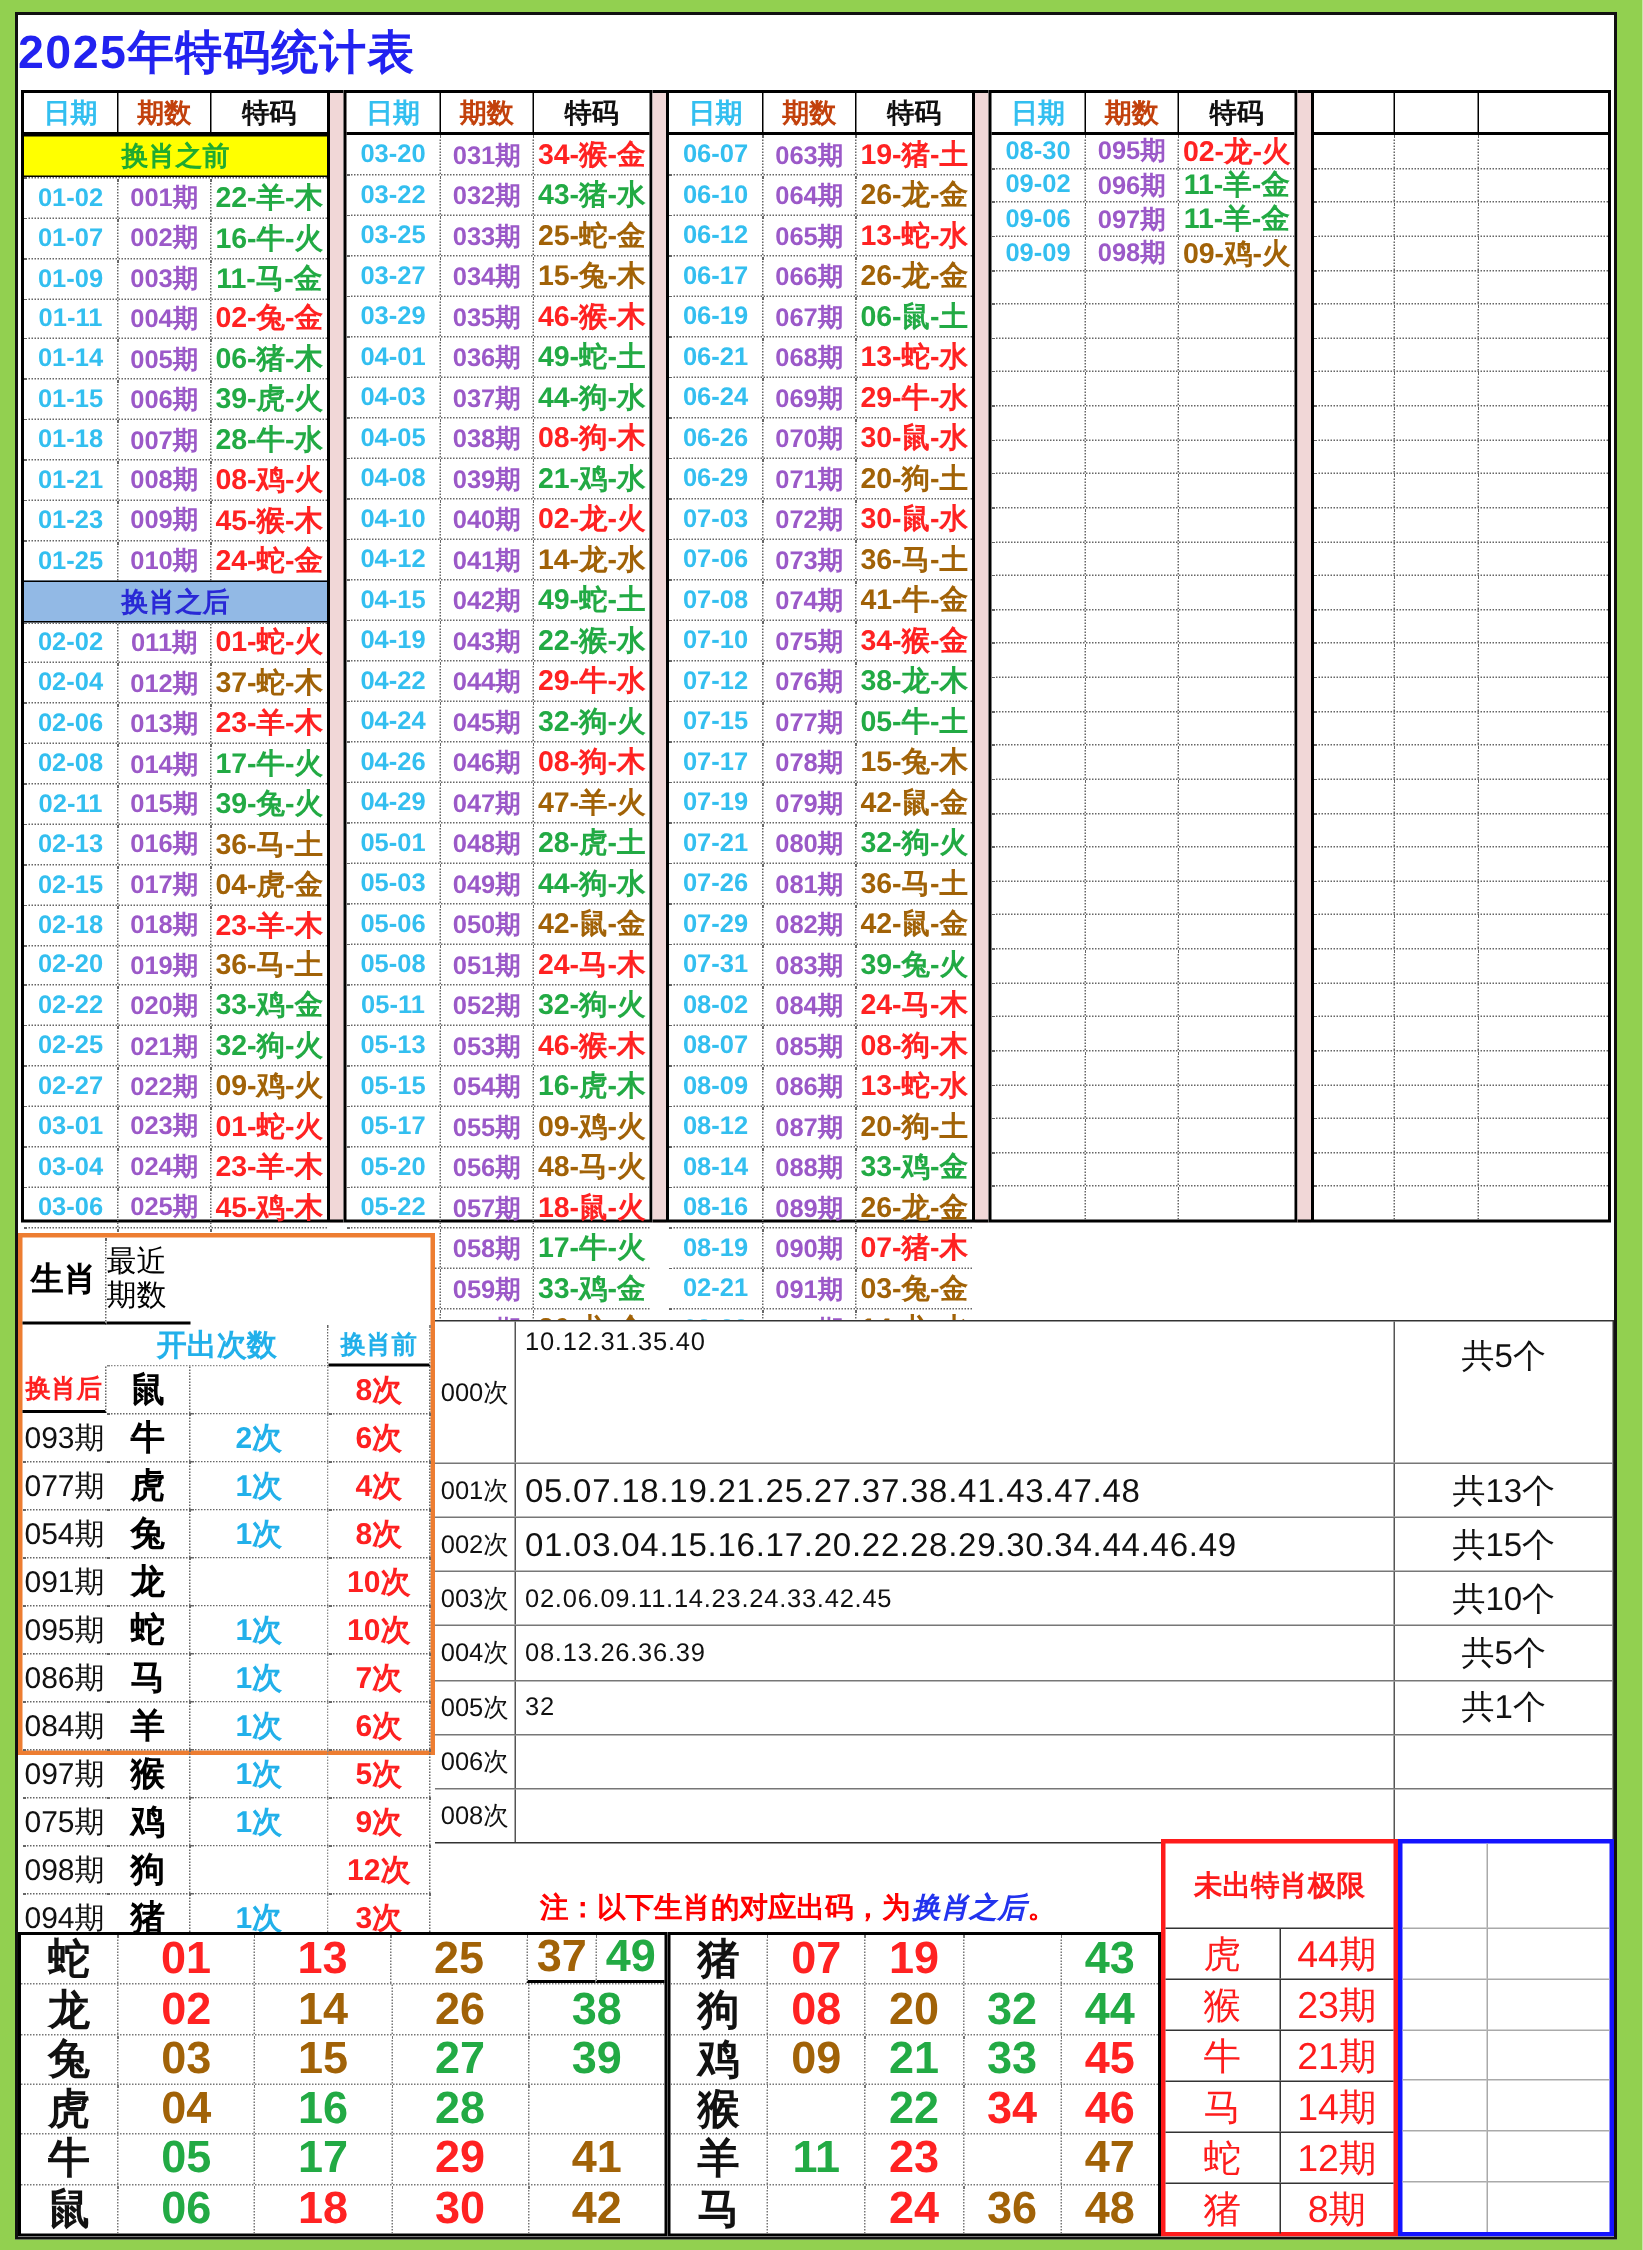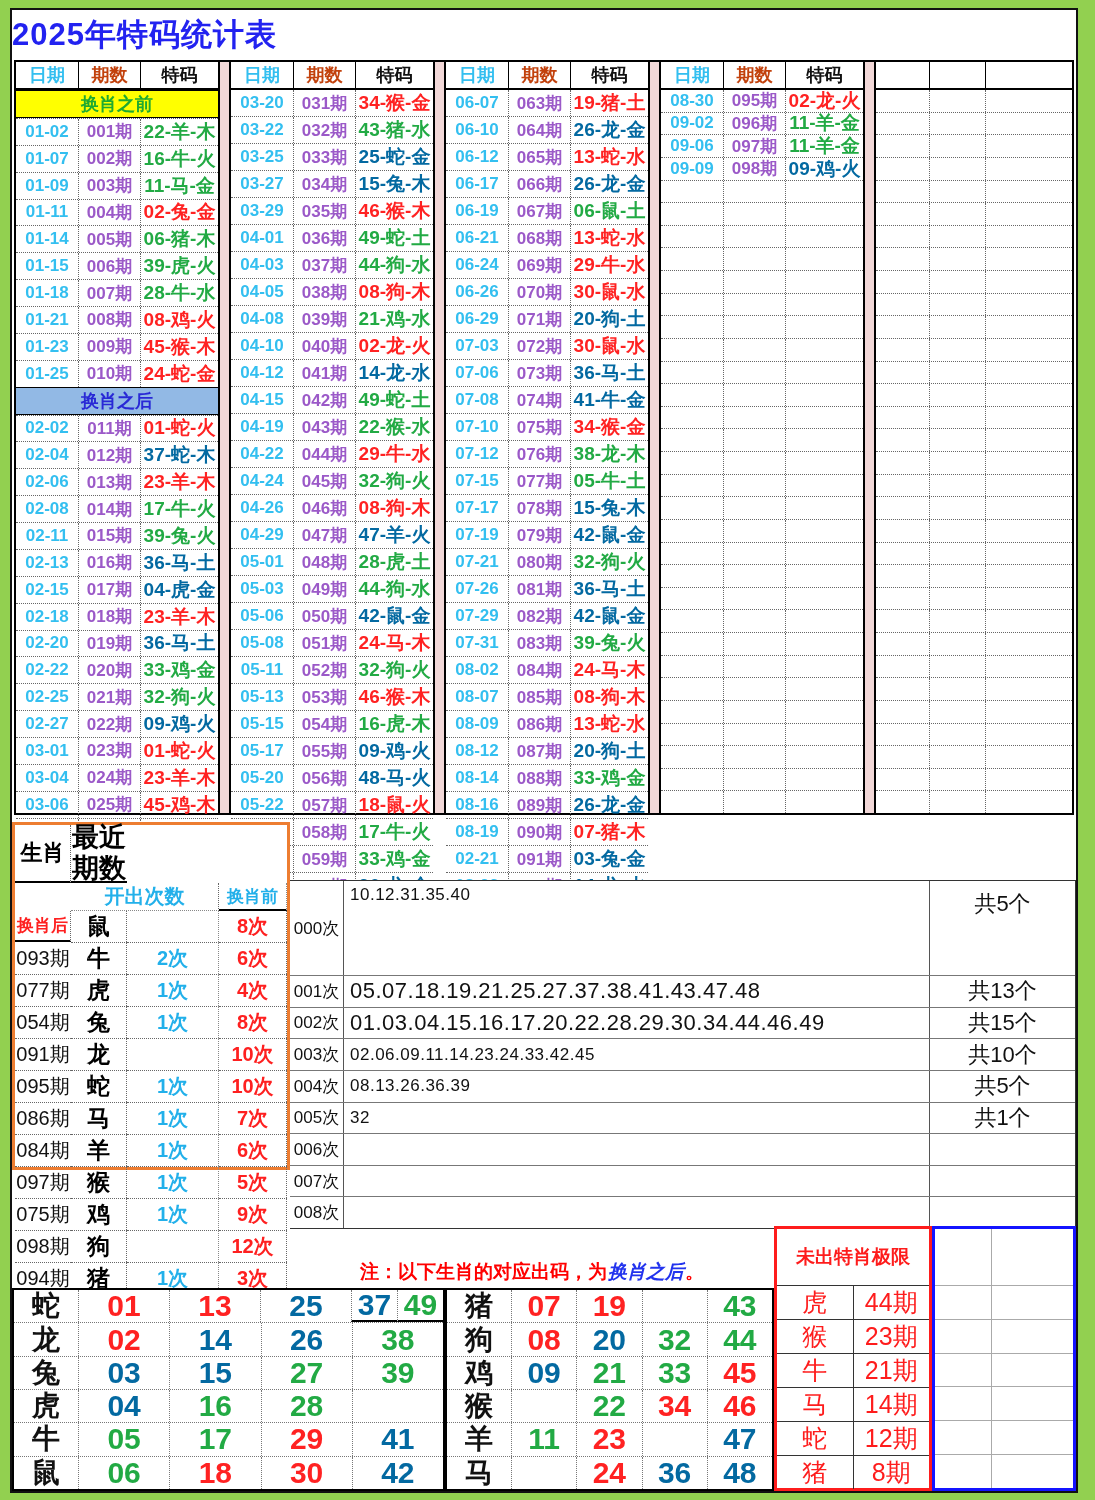--- a/index.html
+++ b/index.html
@@ -35,34 +35,34 @@
   .cd{width:62px;flex:0 0 62px;font-size:17px;font-weight:600;color:#33bff0;}
   .cp{width:62px;flex:0 0 62px;font-size:17px;font-weight:600;color:#9b59c8;}
   .cc{flex:1;font-size:19px;font-weight:600;}
   .banner{align-items:center;justify-content:center;font-size:18px;font-weight:bold;border-top:1px solid #000 !important;border-bottom:1px solid #000;}
   .banner-before{background:#ffff00;color:#1faa30;}
   .banner-after{background:#92b9e5;color:#2929d6;}
   .empty-block{flex:1;border:2px solid #000;box-sizing:border-box;display:flex;flex-direction:column;}
   .e-h1{width:53px;flex:0 0 53px;}.e-h2{width:56px;flex:0 0 56px;}.e-h3{flex:1;}
   .c-red{color:#ff2222;}
   .c-green{color:#22aa44;}
-  .c-blue{color:#0369a1;}
+  .c-blue{color:#a16207;}
   
   .stats{
     position:absolute;top:812px;left:0;width:278px;height:348px;
     border:3px solid #ed7d31;box-sizing:border-box;background:#fff;
     display:grid;grid-template-columns:56px 56px 92px 1fr;
     grid-template-rows:30px 28px repeat(12,1fr);
   }
   .st{display:flex;align-items:center;justify-content:center;box-sizing:border-box;}
   .st-zh{grid-row:1/3;font-size:22px;font-weight:bold;border-right:1px dotted #666;border-bottom:2px solid #000;}
   .st-count{grid-column:2/4;font-size:20px;font-weight:bold;color:#22b0ea;border-right:1px dotted #666;border-bottom:1px dotted #888;}
   .st-bh{font-size:17px;font-weight:bold;color:#22b0ea;border-right:1px dotted #888;border-bottom:2px solid #000;}
   .st-ah{font-size:17px;font-weight:bold;color:#fe2020;border-right:1px dotted #666;border-bottom:2px solid #000;}
-  .st-rh{grid-row:1/3;font-size:27px;font-weight:bold;text-align:center;border-bottom:2px solid #000;line-height:1.15;}
+  .st-rh{grid-row:1/3;font-size:20px;font-weight:normal;text-align:left;border-bottom:2px solid #000;line-height:1.15;}
   .st-z{font-size:23px;font-weight:bold;border-right:1px dotted #666;}
   .st-b{font-size:20px;font-weight:bold;color:#22b0ea;border-right:1px dotted #888;}
   .st-a{font-size:20px;font-weight:bold;color:#fe2020;border-right:1px dotted #666;}
   .st-r{font-size:20px;color:#111;font-weight:400;}
   .st-line{border-top:1px dotted #666;}
   
   .freq{
     position:absolute;top:870px;left:278px;width:786px;height:349px;box-sizing:border-box;
     border:1px solid #333;border-left:none;display:flex;flex-direction:column;background:#fff;
   }
@@ -1050,25 +1050,20 @@
         <div class="f-label">005次</div>
         <div class="f-nums">32</div>
         <div class="f-total">共1个</div>
       </div>
       <div class="f-row">
         <div class="f-label">006次</div>
         <div class="f-nums"></div>
         <div class="f-total"></div>
       </div>
       <div class="f-row">
-        <div class="f-label">007次</div>
-        <div class="f-nums"></div>
-        <div class="f-total"></div>
-      </div>
-      <div class="f-row">
         <div class="f-label">008次</div>
         <div class="f-nums"></div>
         <div class="f-total"></div>
       </div>
     </div>
   <div class="note">
     <span>注：以下生肖的对应出码，为</span>
       <span class="hl">换肖之后</span>
       <span>。</span>
   </div>

